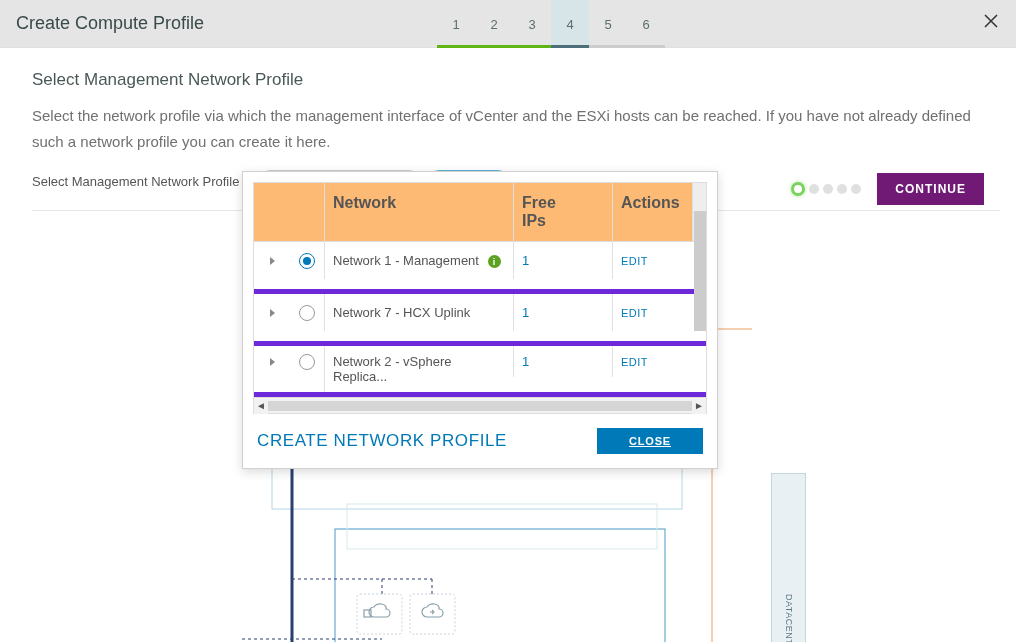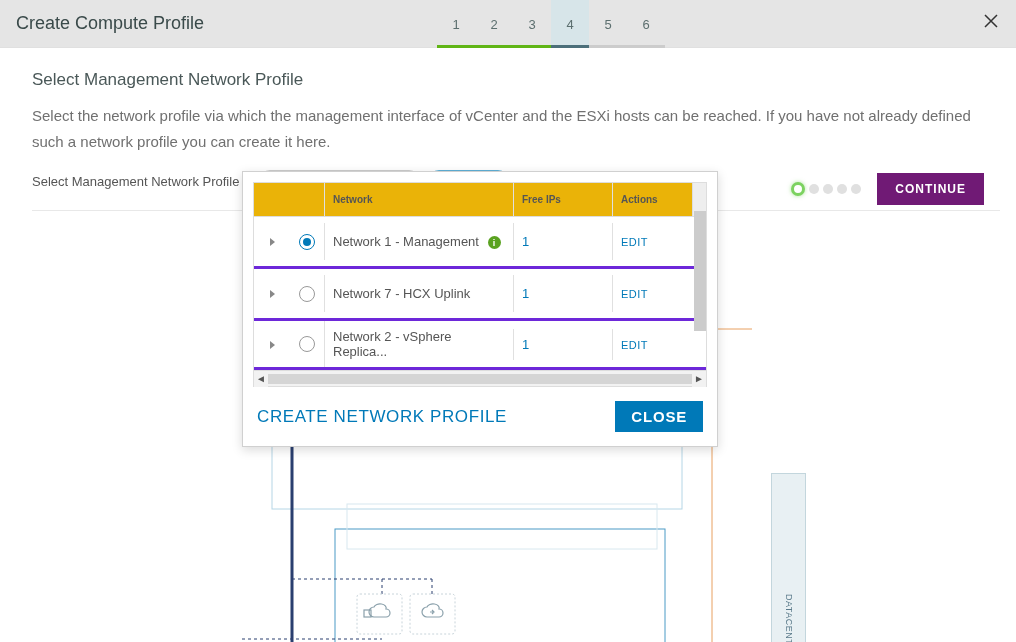--- a/index.html
+++ b/index.html
@@ -32,45 +32,45 @@
     
     hr.sep { border:none; border-top:1px solid #e8e8e8; margin: 0 0 0 0;}
     
     .diagram-area { position:relative; height: 420px; margin-top: 8px;}
     
     .diagram-svg { position:absolute; left:160px; top:50px; }
     
     .dropdown-panel { position:absolute; left: 242px; top: 171px; width: 476px; background:#fff; border:1px solid #d0d0d0; box-shadow: 0 3px 10px rgba(0,0,0,0.15); z-index: 50;}
     .dropdown-inner { padding: 10px 10px 12px 10px;}
     .table-wrap { border: 1px solid #ddd; }
-    .table-head { display:flex; border-bottom:1px solid #ddd; background:#eab308; font-weight:600; color:#555; font-size:10px; position:relative;}
+    .table-head { display:flex; border-bottom:1px solid #ddd; background:#fdba74; font-weight:600; color:#555; font-size:16px; position:relative;}
     .th, .td { padding: 11px 8px; }
     .col-expand { width: 36px; display:flex; align-items:center; justify-content:center;}
     .col-radio { width: 34px; display:flex; align-items:center; justify-content:center;}
     .col-network { flex:1; border-left:1px solid #e0e0e0;}
     .col-freeips { width: 75px; border-left:1px solid #e0e0e0;}
     .col-actions { width: 80px; border-left:1px solid #e0e0e0;margin-left:24px;}
-    .table-row { display:flex; border-bottom:3px solid #6d28d9; align-items:center; min-height: 52px;}
+    .table-row { display:flex; border-bottom:5px solid #6d28d9; align-items:flex-start; min-height: 52px;}
     .table-row .col-network, .table-row .col-freeips { color:#555;}
     .radio { width:16px; height:16px; border-radius:50%; border:1.5px solid #0079b8; display:flex; align-items:center; justify-content:center; cursor:pointer;}
     .radio.checked::after { content:''; width:8px; height:8px; border-radius:50%; background:#0079b8;}
     .radio.unchecked { border-color:#999;}
     .expand-caret { color:#888; cursor:pointer; font-size: 13px;}
     .edit-link { color:#0079b8; font-size:11px; letter-spacing:0.5px; cursor:pointer; font-weight:500;}
     .info-dot { display:inline-flex; width:13px; height:13px; border-radius:50%; background:#5aa220; color:#fff; align-items:center; justify-content:center; font-size:9px; font-weight:bold; margin-left:5px; vertical-align: middle;}
     .hscroll { height: 16px; background:#f2f2f2; border-top:1px solid #ddd; display:flex; align-items:center; position:relative;}
     .hscroll-track { position:absolute; left:14px; right:14px; height:10px; background:#d5d5d5; top:3px;}
     .hscroll-arrow { width:14px; height:16px; display:flex; align-items:center; justify-content:center; color:#555; font-size:10px; cursor:pointer; z-index:1; background:#f2f2f2;}
     .hscroll-arrow.right { margin-left:auto;}
     .vscroll-head { width: 14px; background:#eee; border-left:1px solid #ddd;}
     .scroll-thumb { position:absolute; right:0; top: 28px; width:12px; height: 120px; background:#ccc;}
     
     .dropdown-footer { display:flex; align-items:center; justify-content:space-between; padding: 14px 4px 2px 4px;}
     .create-link { color:#0079b8; font-size:17px; letter-spacing:0.6px; font-weight:500; cursor:pointer;}
-    .close-btn { background:#0079b8; color:#fff; border:none; padding: 7px 16px; font-size:15px; letter-spacing:0.8px; font-weight:600; cursor:pointer;}
+    .close-btn { background:#0079b8; color:#fff; border:none; padding: 7px 32px; font-size:11px; letter-spacing:0.8px; font-weight:600; cursor:pointer;text-decoration:underline;}
     
     .vert-label { position:absolute; writing-mode: vertical-rl; font-size: 9px; color:#5a7a8a; letter-spacing:0.5px;}
     .dc-box { position:absolute; left:739px; top:254px; width:35px; height:360px; border:1px solid #c3d6dd; background:#e8f0f3; display:flex; align-items:center; justify-content:center;}
     
     .chevron-down { display:inline-block; width:0; height:0; border-left:4px solid transparent; border-right:4px solid transparent; border-top:5px solid #666; vertical-align:middle;}
     .caret-right { display:inline-block; width:0; height:0; border-top:4px solid transparent; border-bottom:4px solid transparent; border-left:5px solid #888;}
     .col-freeips.td { color: #0079b8;}
   </style>
 </head>
 <body>

